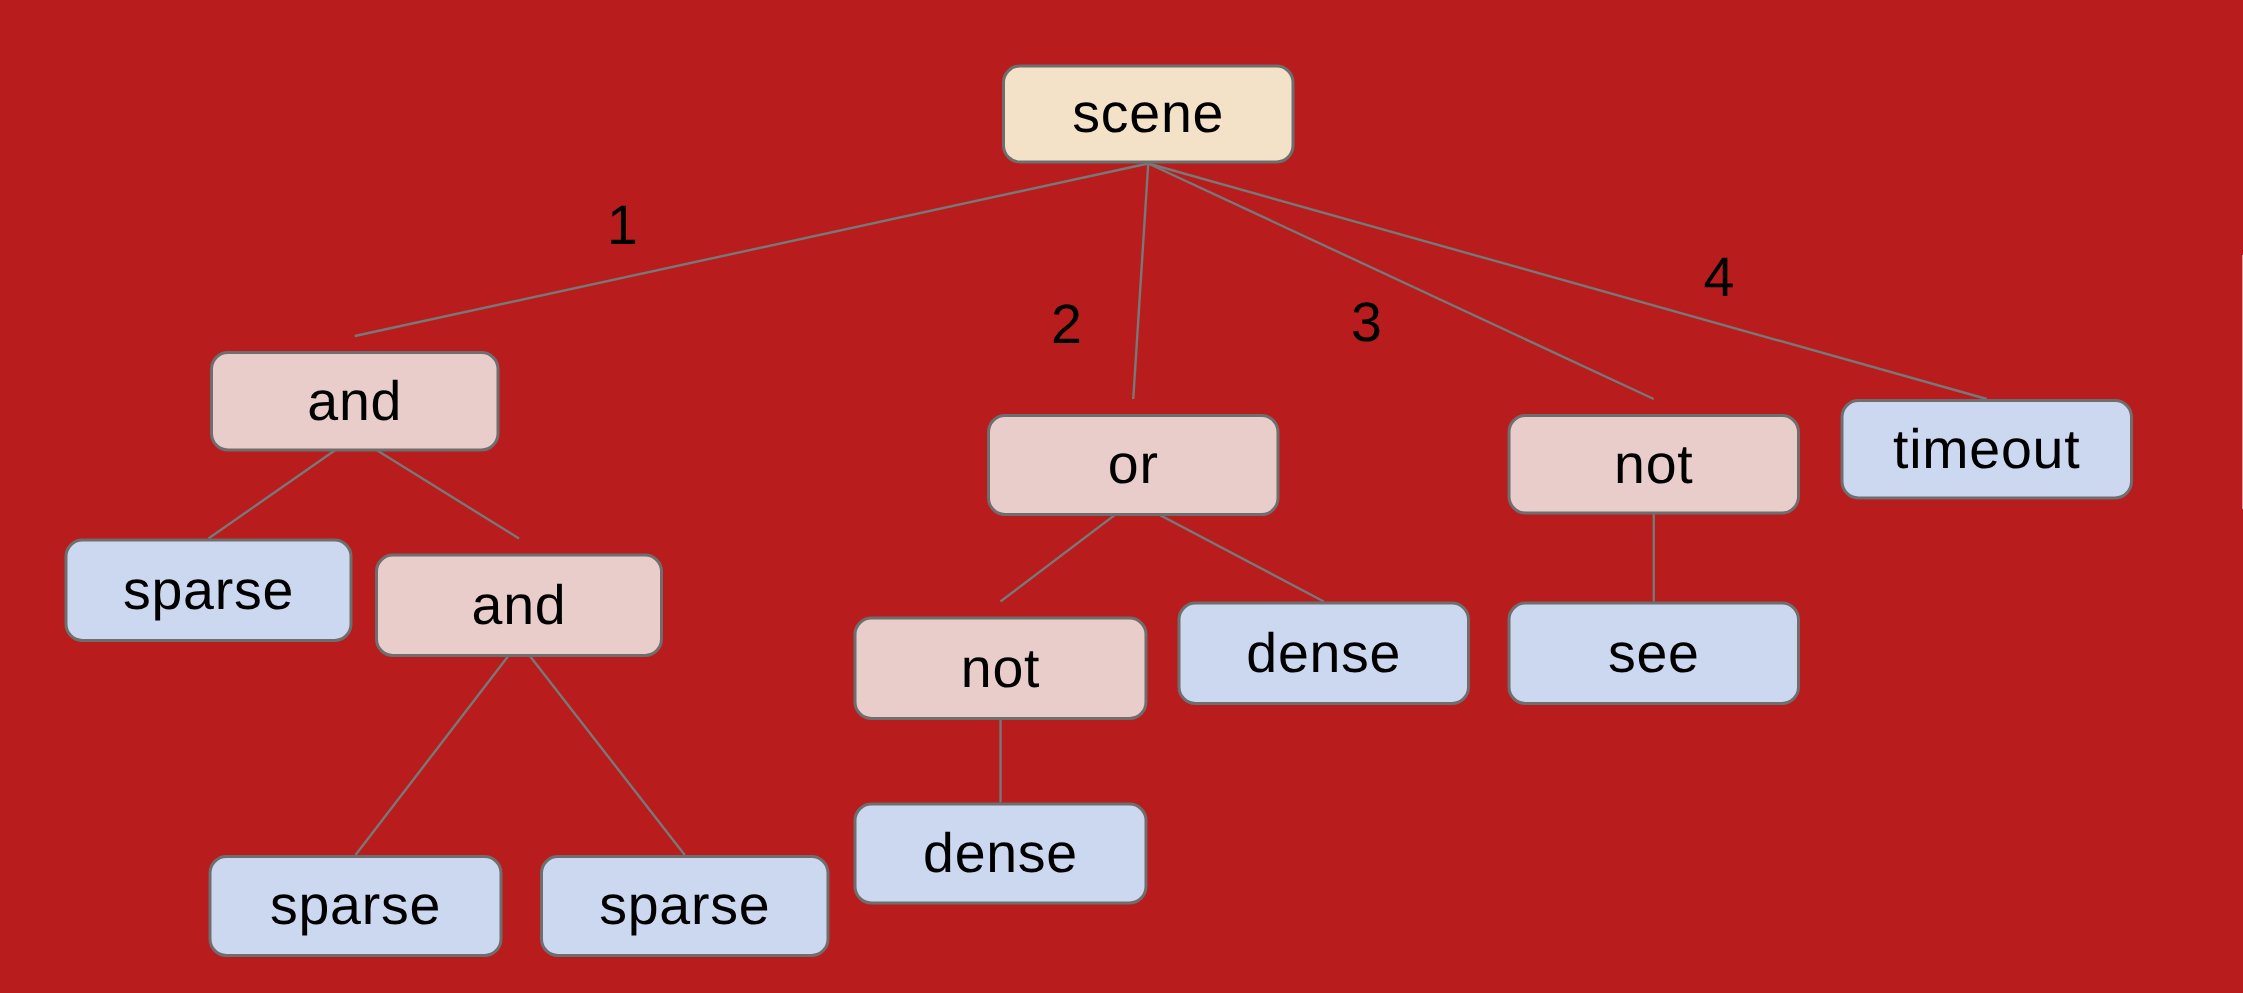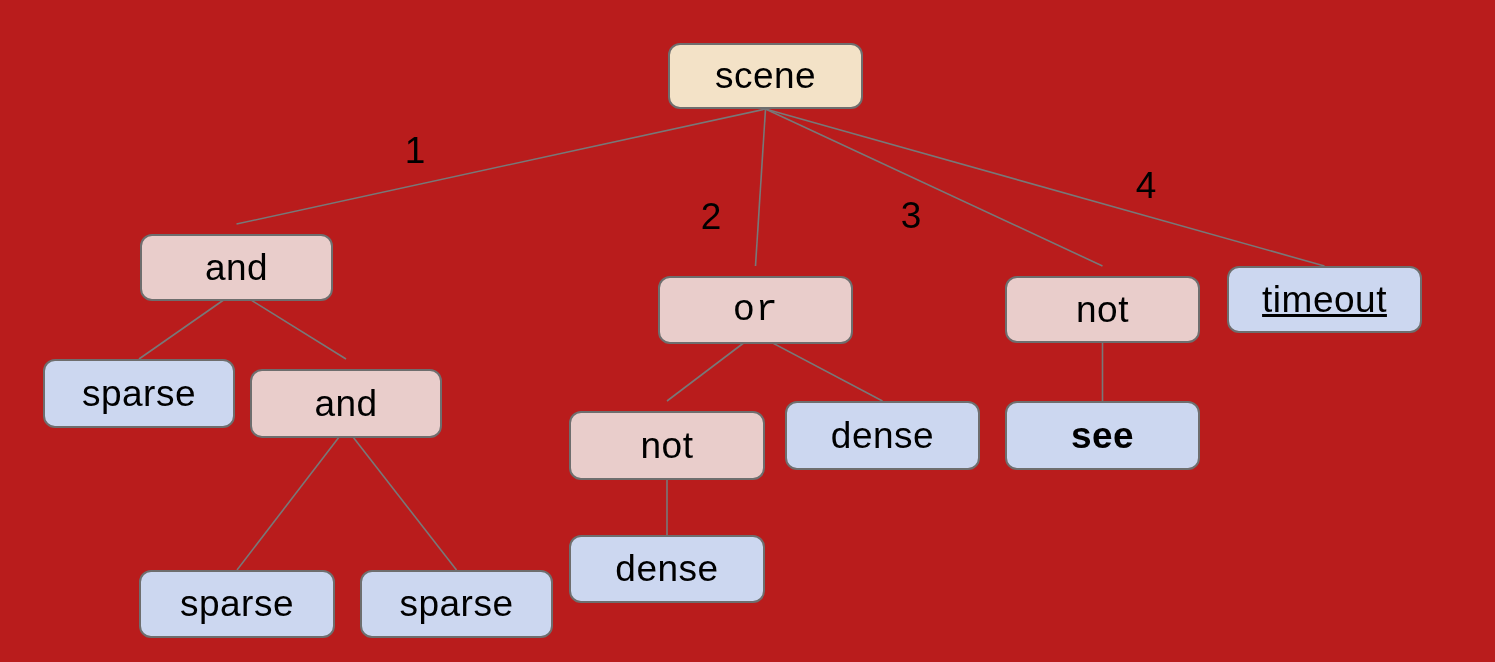--- a/index.html
+++ b/index.html
@@ -61,28 +61,28 @@
       <line x1="346" y1="428" x2="237" y2="570" stroke="#787878" stroke-width="1.6"></line>
       <line x1="346" y1="428" x2="456.5" y2="570" stroke="#787878" stroke-width="1.6"></line>
       <line x1="755.5" y1="334" x2="667" y2="401" stroke="#787878" stroke-width="1.6"></line>
       <line x1="755.5" y1="334" x2="882.5" y2="401" stroke="#787878" stroke-width="1.6"></line>
       <line x1="1102.5" y1="333" x2="1102.5" y2="401" stroke="#787878" stroke-width="1.6"></line>
       <line x1="667" y1="470" x2="667" y2="535" stroke="#787878" stroke-width="1.6"></line>
     </svg>
   <div id="nodes-layer">
       <div class="node kind-root" style="left: 668px; top: 43px; width: 195px; height: 66px;">scene</div>
       <div class="node kind-operator" style="left: 140px; top: 224px; width: 193px; height: 67px;">and</div>
-      <div class="node kind-operator" style="left: 658px; top: 266px; width: 195px; height: 68px; font-family: Liberation Mono, monospace;">or</div>
+      <div class="node kind-operator" style="left: 658px; top: 266px; width: 195px; height: 68px;">or</div>
       <div class="node kind-operator" style="left: 1005px; top: 266px; width: 195px; height: 67px;">not</div>
-      <div class="node kind-leaf" style="left: 1227px; top: 266px; width: 195px; height: 67px; text-decoration: underline;">timeout</div>
+      <div class="node kind-leaf" style="left: 1227px; top: 266px; width: 195px; height: 67px;">timeout</div>
       <div class="node kind-leaf" style="left: 43px; top: 359px; width: 192px; height: 69px;">sparse</div>
       <div class="node kind-operator" style="left: 250px; top: 359px; width: 192px; height: 69px;">and</div>
       <div class="node kind-operator" style="left: 569px; top: 401px; width: 196px; height: 69px;">not</div>
       <div class="node kind-leaf" style="left: 785px; top: 401px; width: 195px; height: 69px;">dense</div>
-      <div class="node kind-leaf" style="left: 1005px; top: 401px; width: 195px; height: 69px; font-weight: bold;">see</div>
+      <div class="node kind-leaf" style="left: 1005px; top: 401px; width: 195px; height: 69px;">see</div>
       <div class="node kind-leaf" style="left: 139px; top: 570px; width: 196px; height: 68px;">sparse</div>
       <div class="node kind-leaf" style="left: 360px; top: 570px; width: 193px; height: 68px;">sparse</div>
       <div class="node kind-leaf" style="left: 569px; top: 535px; width: 196px; height: 68px;">dense</div>
     </div>
   <div id="labels-layer">
       <div class="edge-label" style="left: 415px; top: 150px;">1</div>
       <div class="edge-label" style="left: 711px; top: 216px;">2</div>
       <div class="edge-label" style="left: 911px; top: 215px;">3</div>
       <div class="edge-label" style="left: 1146px; top: 185px;">4</div>
     </div>

